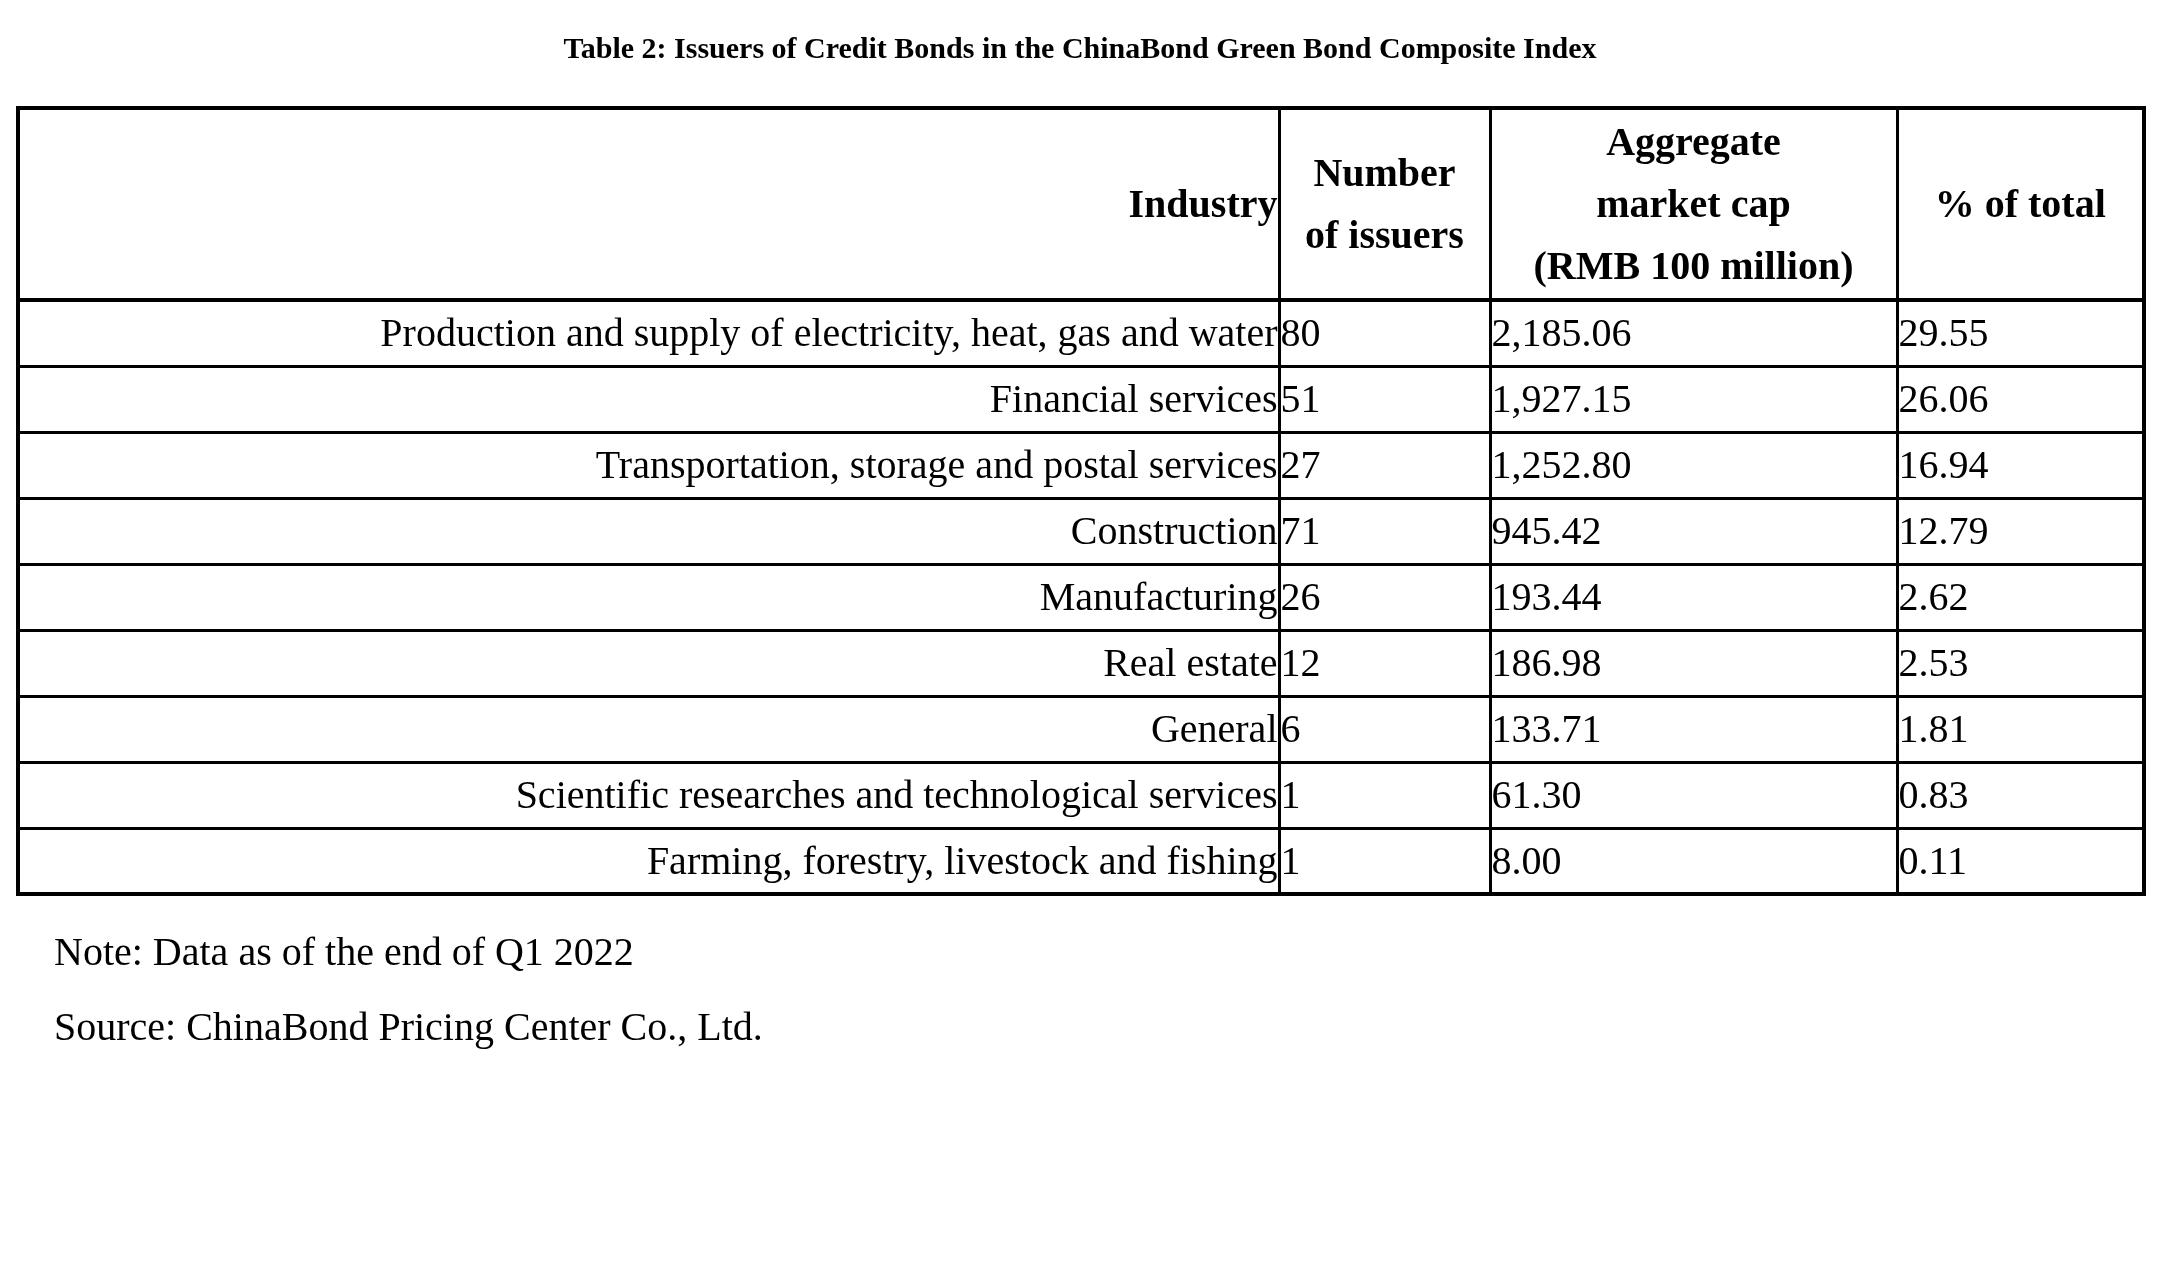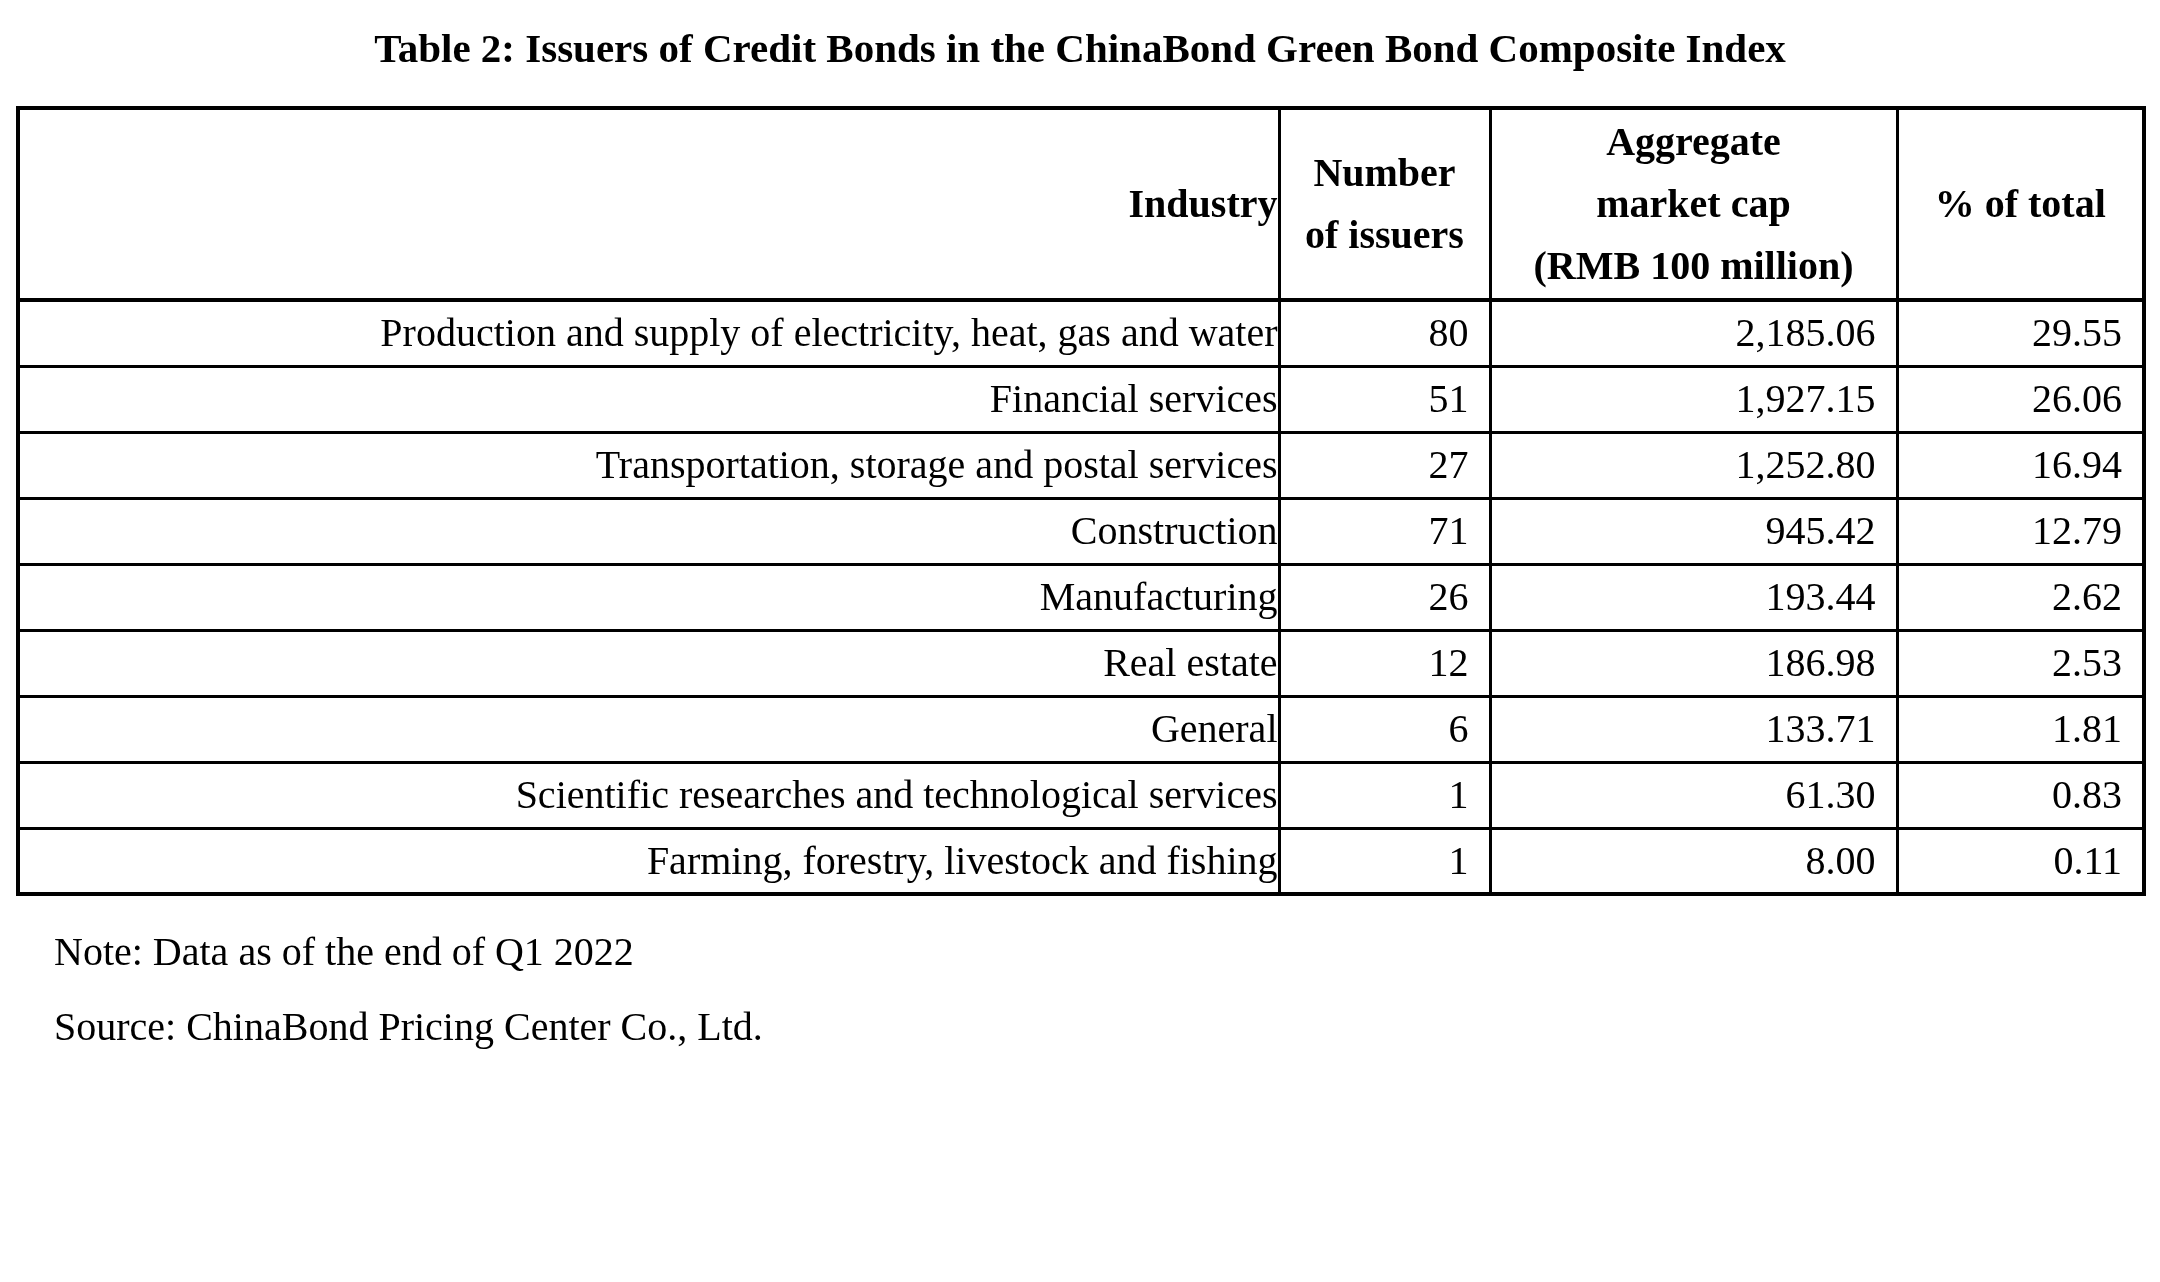--- a/index.html
+++ b/index.html
@@ -12,21 +12,21 @@
   }
   body {
     width: 2160px;
     height: 1282px;
     overflow: hidden;
   }
   .page-title {
     margin: 24px 20px 0 20px;
     text-align: center;
     font-weight: bold;
-    font-size: 41px;
+    font-size: 30px;
     line-height: 48px;
   }
   table.data-table {
     border-collapse: collapse;
     table-layout: fixed;
     margin: 34px 0 0 16px;
     width: 2126px;
     border: 4px solid #000;
   }
   col.c-industry   { width: 1261px; }
@@ -42,21 +42,21 @@
     padding: 0;
   }
   thead th {
     font-weight: bold;
     height: 192px;
     border-bottom: 4px solid #000;
   }
   .hline { line-height: 62px; }
   .align-left   { text-align: right; padding-left: 16px; }
   .align-center { text-align: center; }
-  td.num { text-align: right; padding-right: 20px; }
+  td.num { text-align: left; padding-right: 20px; }
   tbody td { height: 66px; line-height: 60px; font-family: Liberation Serif, serif; }
   .footnotes {
     margin: 24px 0 0 42px;
     font-size: 40px;
   }
   .footnotes p {
     margin: 12px;
     line-height: 63px;
   }
 </style>

